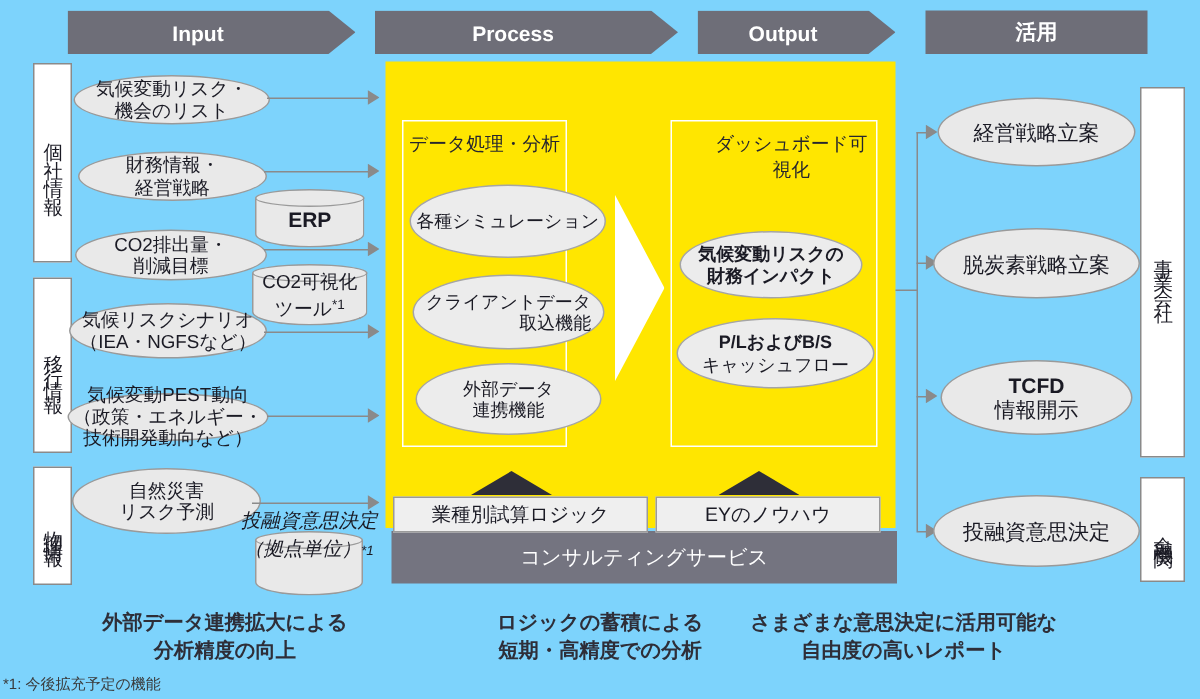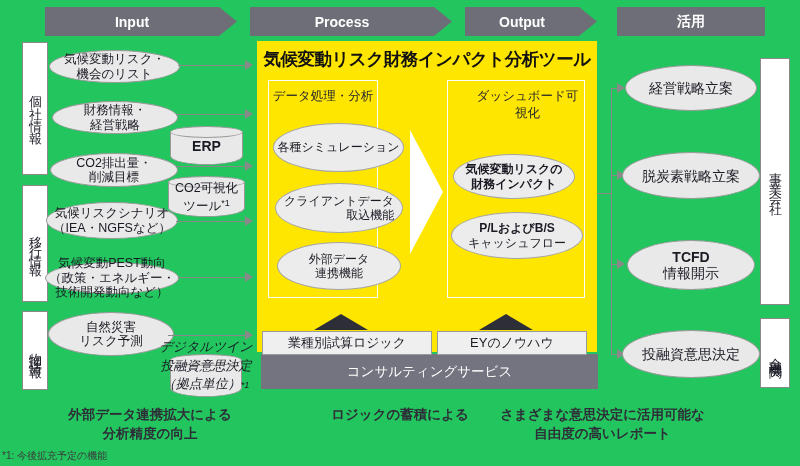--- a/index.html
+++ b/index.html
@@ -1,17 +1,17 @@
 <!DOCTYPE html>
 <html><head>
 <meta charset="utf-8">
 <style>
   html,body{margin:0;padding:0;background:#ffffff;}
   #canvas{
-    position:relative;width:800px;height:466px;background:#22c55e;overflow:hidden;
+    position:relative;width:800px;height:466px;background:#7dd3fc;overflow:hidden;
     font-family:"Liberation Sans","DejaVu Sans",sans-serif;color:#1a1a24;
   }
   
   .hdr{position:absolute;top:7px;height:29px;background:#6E6E78;color:#fff;
        font-weight:bold;font-size:14px;display:flex;align-items:center;justify-content:center;
        box-sizing:border-box;}
   .hdr.arr{clip-path:polygon(0 0,calc(100% - 18px) 0,100% 50%,calc(100% - 18px) 100%,0 100%);
        padding-right:18px;}
   
   .vlabel{position:absolute;background:#fff;border:1.5px solid #8a8a8a;box-sizing:border-box;
@@ -140,40 +140,38 @@
     <div class="clabel" style="top:5px;">
       <div>CO2可視化</div>
       <div><span>ツール</span><span class="fnref">*1</span></div>
     </div>
   </div>
   <div class="cyl" style="left:170px;top:354px;width:72px;height:43px;">
     <div class="ctop"></div>
     <div class="cbody"></div>
   </div>
   <div class="freetext" style="left:146px;top:338px;width:120px;font-size:13px;font-style:italic;line-height:18.5px;z-index:3;">
-    <div>デジタルツイン</div>
     <div>投融資意思決定</div>
     <div><span>（拠点単位）</span><span class="fnref2">*1</span></div>
   </div>
 
   <div class="ln" style="left:178px;top:64.5px;width:68px;height:1.2px;"></div>
     <div class="ah" style="left:245px;top:60px;"></div>
   <div class="ln" style="left:176px;top:113.5px;width:70px;height:1.2px;"></div>
     <div class="ah" style="left:245px;top:109px;"></div>
   <div class="ln" style="left:176px;top:165.5px;width:70px;height:1.2px;"></div>
     <div class="ah" style="left:245px;top:161px;"></div>
   <div class="ln" style="left:176px;top:220.5px;width:70px;height:1.2px;"></div>
     <div class="ah" style="left:245px;top:216px;"></div>
   <div class="ln" style="left:178px;top:276.5px;width:68px;height:1.2px;"></div>
     <div class="ah" style="left:245px;top:272px;"></div>
   <div class="ln" style="left:168px;top:334.5px;width:78px;height:1.2px;"></div>
     <div class="ah" style="left:245px;top:330px;"></div>
 
   <div class="ybox">
-    <div class="ytitle">気候変動リスク財務インパクト分析ツール</div>
 
     <div class="subbox" style="left:11px;top:39px;width:110px;height:218px;">
       <div class="subtitle">データ処理・分析</div>
       <div class="subell" style="left:4px;top:42px;width:131px;height:49px;">
         <div class="txt">
             <div>各種シミュレーション</div>
           </div>
       </div>
       <div class="subell" style="left:6px;top:102px;width:128px;height:50px;text-align:right;">
         <div class="txt">
@@ -259,20 +257,21 @@
   <div class="vlabel" style="left:760px;top:318px;width:30px;height:70px;letter-spacing:3px;">
       <span>金融機関</span>
     </div>
 
   <div class="cap" style="left:35px;width:230px;">
     <div>外部データ連携拡大による</div>
       <div>分析精度の向上</div>
   </div>
   <div class="cap" style="left:285px;width:230px;">
     <div>ロジックの蓄積による</div>
+      <div>短期・高精度での分析</div>
   </div>
   <div class="cap" style="left:465px;width:275px;">
     <div>さまざまな意思決定に活用可能な</div>
       <div>自由度の高いレポート</div>
   </div>
 
   <div class="fnote">*1: 今後拡充予定の機能</div>
 
 </div>
 

